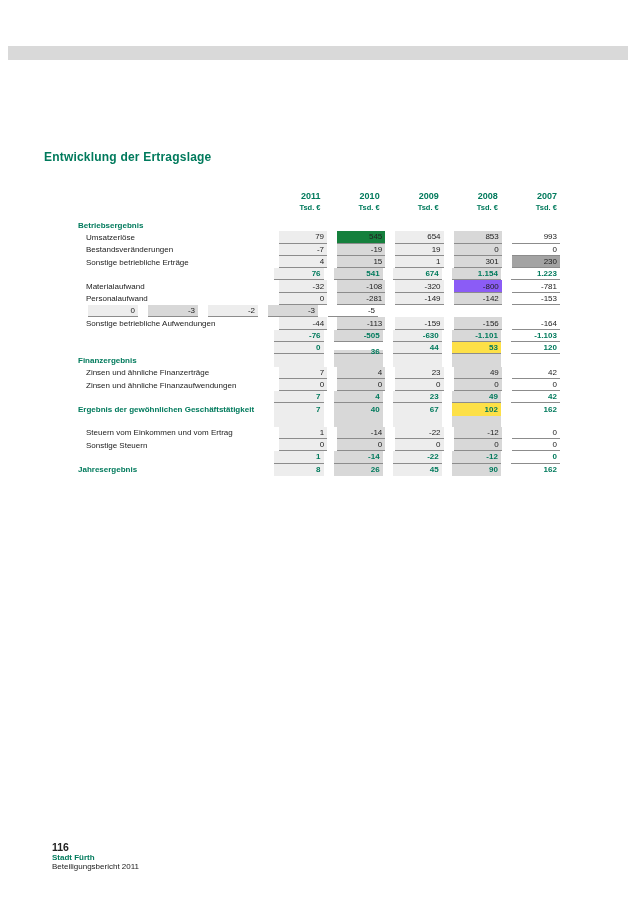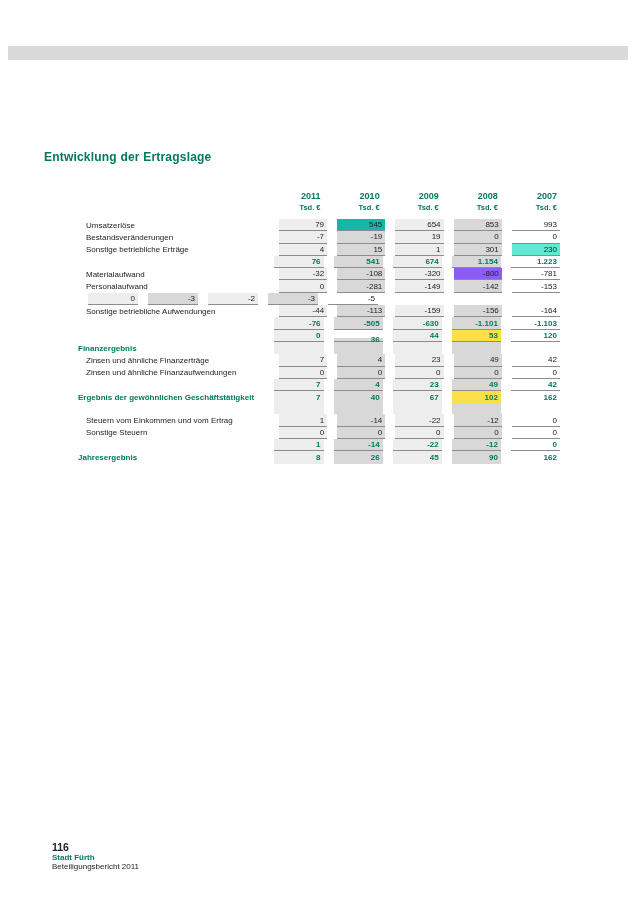--- a/index.html
+++ b/index.html
@@ -66,43 +66,51 @@
       <div class="hcol">
         <span class="year">2008</span>
         <span class="unit">Tsd. €</span>
       </div>
       <div class="hcol">
         <span class="year">2007</span>
         <span class="unit">Tsd. €</span>
       </div>
     </div>
     <div class="tbody">
+        <div class="trow section">
+          <div class="tlabel">Betriebsergebnis</div>
+          <div class="tcell"></div>
+          <div class="tcell"></div>
+          <div class="tcell"></div>
+          <div class="tcell"></div>
+          <div class="tcell"></div>
+        </div>
         <div class="trow item">
           <div class="tlabel">Umsatzerlöse</div>
           <div class="tcell" style="background-color: rgb(237, 237, 237);">79</div>
-          <div class="tcell" style="background-color: #14b8a6;">545</div>
+          <div class="tcell" style="background-color: #15803d;">545</div>
           <div class="tcell" style="background-color: rgb(237, 237, 237);">654</div>
           <div class="tcell" style="background-color: rgb(216, 216, 216);">853</div>
           <div class="tcell" style="background-color: rgb(255, 255, 255);">993</div>
         </div>
         <div class="trow item">
           <div class="tlabel">Bestandsveränderungen</div>
           <div class="tcell" style="background-color: rgb(237, 237, 237);">-7</div>
           <div class="tcell" style="background-color: rgb(216, 216, 216);">-19</div>
           <div class="tcell" style="background-color: rgb(237, 237, 237);">19</div>
           <div class="tcell" style="background-color: rgb(216, 216, 216);">0</div>
           <div class="tcell" style="background-color: rgb(255, 255, 255);">0</div>
         </div>
         <div class="trow item">
           <div class="tlabel">Sonstige betriebliche Erträge</div>
           <div class="tcell" style="background-color: rgb(237, 237, 237);">4</div>
           <div class="tcell" style="background-color: rgb(216, 216, 216);">15</div>
           <div class="tcell" style="background-color: rgb(237, 237, 237);">1</div>
           <div class="tcell" style="background-color: rgb(216, 216, 216);">301</div>
-          <div class="tcell" style="background-color: #5eead4; text-align: right;">230</div>
+          <div class="tcell" style="background-color: #a3a3a3; text-align: right;">230</div>
         </div>
         <div class="trow subtotal">
           <div class="tlabel"></div>
           <div class="tcell" style="background-color: rgb(237, 237, 237);">76</div>
           <div class="tcell" style="background-color: rgb(216, 216, 216);">541</div>
           <div class="tcell" style="background-color: rgb(237, 237, 237);">674</div>
           <div class="tcell" style="background-color: rgb(216, 216, 216);">1.154</div>
           <div class="tcell" style="background-color: rgb(255, 255, 255);">1.223</div>
         </div>
         <div class="trow item">

